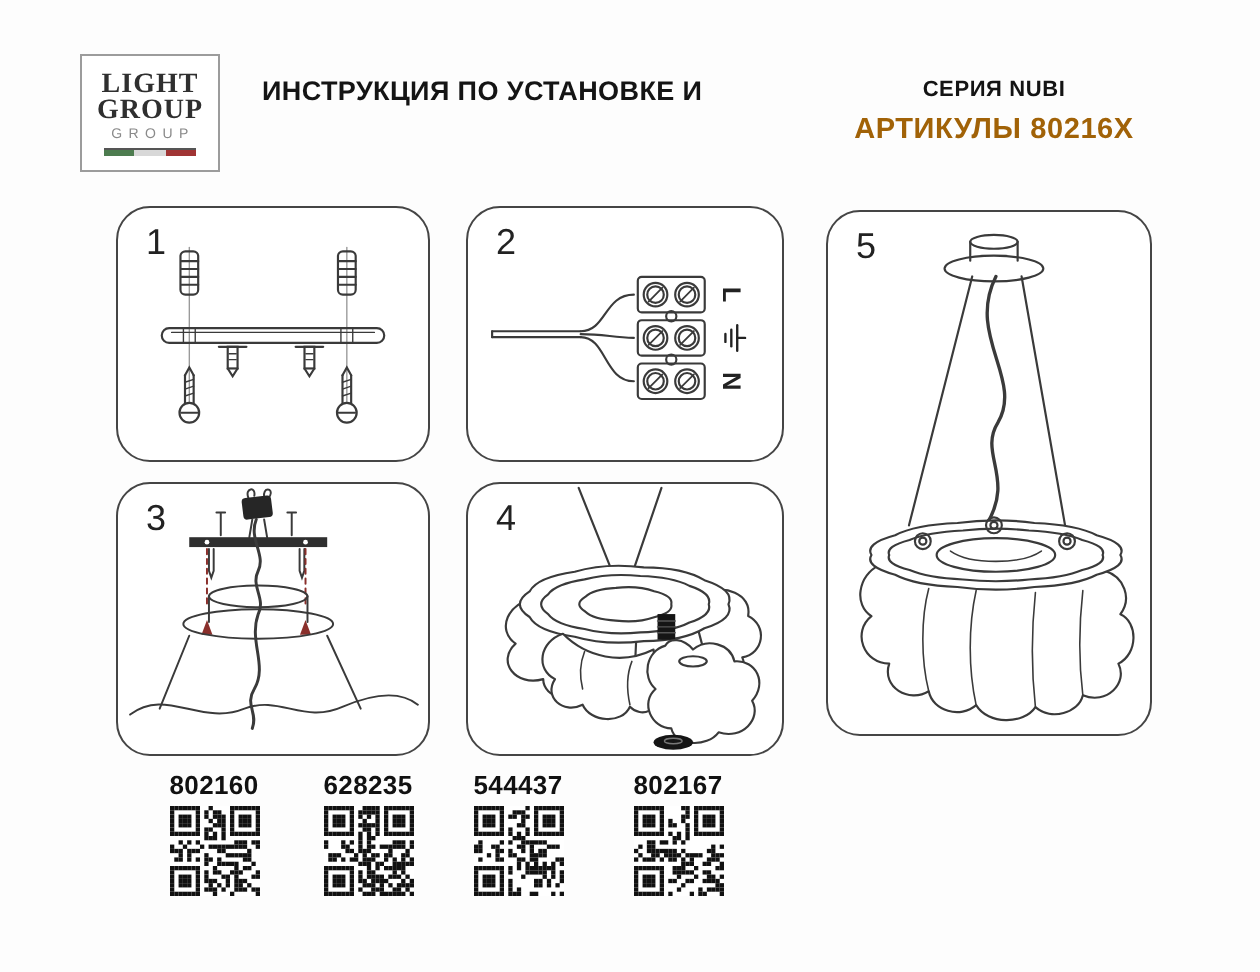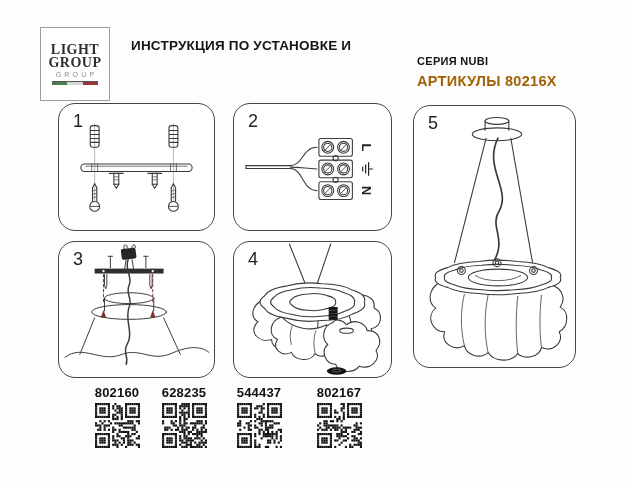--- a/index.html
+++ b/index.html
@@ -1,47 +1,47 @@
 <!DOCTYPE html>
 <html><head>
 <meta charset="utf-8">
 <style>
   html,body{margin:0;padding:0;}
   body{width:630px;height:486px;background:#fcfcfc;font-family:"Liberation Sans",sans-serif;color:#1a1a1a;}
   #sheet{position:relative;width:630px;height:486px;background:#fdfdfd;overflow:hidden;}
 
   
-  .logo-box{position:absolute;left:40px;top:27px;width:70px;height:74px;border:1px solid #9c9c9c;background:#fff;
+  .logo-box{position:absolute;left:40px;top:27px;width:70px;height:59px;border:1px solid #9c9c9c;background:#fff;
             display:flex;flex-direction:column;align-items:center;justify-content:center;box-sizing:border-box;text-align:center;}
   .logo-word{font-family:"Liberation Serif",serif;font-weight:bold;font-size:14px;line-height:13px;color:#2f2f2f;letter-spacing:.5px;}
   .logo-group{font-size:7px;letter-spacing:3.2px;color:#8a8a8a;margin-top:2px;padding-left:3px;}
   .logo-flag{width:46px;height:3px;margin-top:3px;display:flex;border-top:1px solid #555;}
   .logo-flag span{height:3px;}
   .flag-green{width:15px;background:#4d7c4f;}
   .flag-mid{width:16px;background:#d8d8d8;}
   .flag-red{width:15px;background:#a03434;}
 
   .title{position:absolute;left:131px;top:37px;width:320px;font-size:13.5px;font-weight:bold;line-height:17.5px;letter-spacing:.2px;color:#141414;}
-  .right-head{position:absolute;left:417px;top:55px;width:160px;}
+  .right-head{position:absolute;left:417px;top:39px;width:160px;text-align:center;}
   .series{font-size:11px;font-weight:bold;letter-spacing:.3px;color:#141414;}
   .articles-heading{font-size:14.5px;font-weight:bold;letter-spacing:.3px;margin-top:6px;color:#a16207;}
 
   
   .panel{position:absolute;border:1.2px solid #454545;border-radius:17px;background:#fff;box-sizing:border-box;}
   .p1{left:58px;top:103px;width:157px;height:128px;}
   .p2{left:233px;top:103px;width:159px;height:128px;}
   .p3{left:58px;top:241px;width:157px;height:137px;}
   .p4{left:233px;top:241px;width:159px;height:137px;}
   .p5{left:413px;top:105px;width:163px;height:263px;}
   .step-num{position:absolute;top:7px;left:14px;font-size:18px;color:#222;}
   svg.diag{position:absolute;left:0;top:0;width:100%;height:100%;}
 
   
   .article-col{position:absolute;top:385px;width:76px;text-align:center;}
-  .a1{left:79px;} .a2{left:146px;} .a3{left:221px;} .a4{left:301px;}
+  .a1{left:69px;} .a2{left:146px;} .a3{left:221px;} .a4{left:301px;}
   .article-code{font-size:13px;font-weight:bold;color:#111;letter-spacing:.2px;}
   svg.qr{width:45px;height:45px;margin-top:3px;background:#fff;}
 </style>
 </head>
 <body>
 
 <div id="sheet">
 
   <div class="logo-box">
     <div class="logo-word">LIGHT</div>

